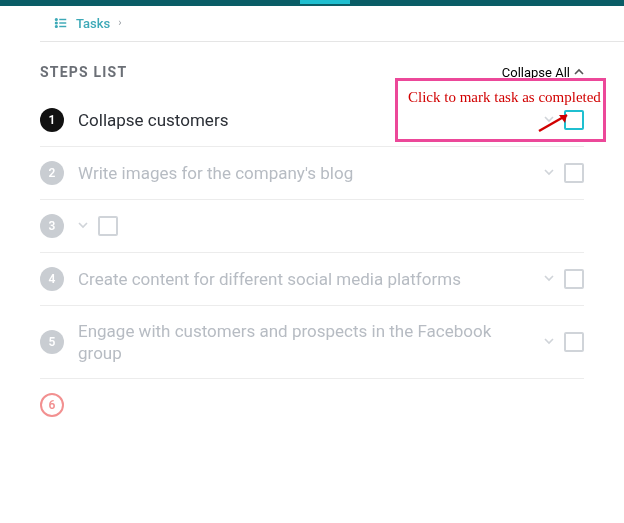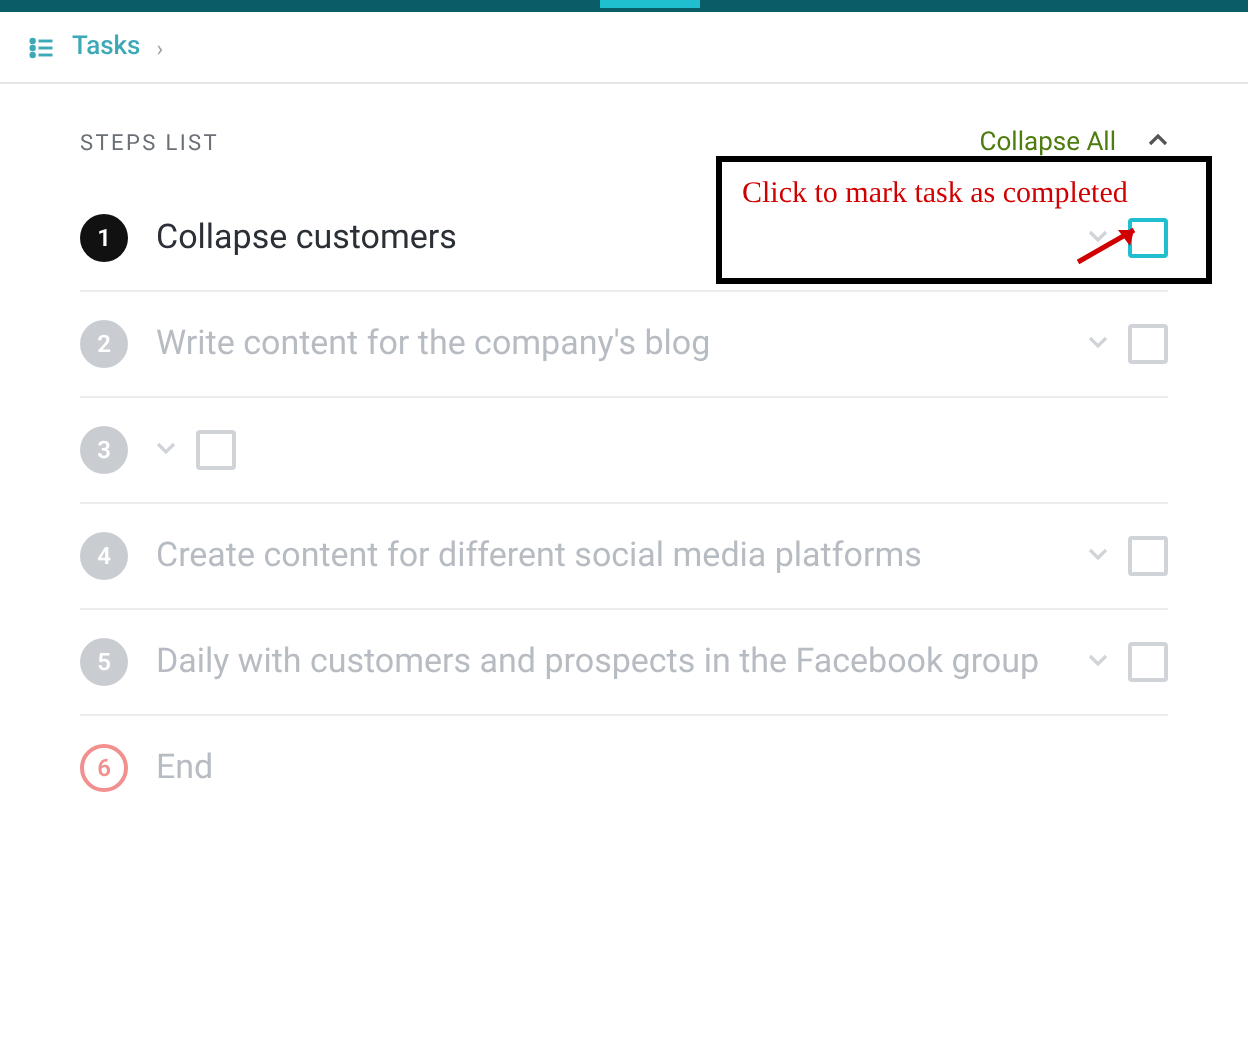--- a/index.html
+++ b/index.html
@@ -19,25 +19,26 @@
       content: "";
       position: absolute;
       top: 0;
       left: 300px;
       width: 50px;
       height: 4px;
       background: #1fbfd0;
     }
     .breadcrumb {
       display: flex;
-      align-items: flex-end;
+      align-items: flex-start;
       padding: 10px 14px;
       border-bottom: 1px solid #e5e5e5;
       font-size: 13px;
       gap: 8px;
+      margin-left: 40px;
     }
     .tasks-icon {
       color: #3da9b7;
       display: inline-flex;
       align-items: center;
     }
     .tasks-link {
       color: #3da9b7;
       font-weight: 500;
     }
@@ -52,31 +53,31 @@
     .content {
       padding: 22px 40px 0 40px;
     }
     .list-header {
       display: flex;
       justify-content: space-between;
       align-items: center;
       margin-bottom: 14px;
     }
     .steps-list-label {
-      font-size: 11px;
+      font-size: 14px;
       letter-spacing: 1.2px;
       color: #6b6f76;
-      font-weight: 400;
+      font-weight: 700;
     }
     .collapse-all {
       font-size: 13px;
-      color: #4d7c0f;
-      display: flex;
-      align-items: center;
-      gap: 16px;
+      color: #000000;
+      display: flex;
+      align-items: center;
+      gap: 4px;
       cursor: pointer;
     }
     .step {
       display: flex;
       align-items: center;
       padding: 14px 0;
       border-bottom: 1px solid #ececec;
       gap: 14px;
       position: relative;
     }
@@ -127,23 +128,23 @@
       height: 20px;
       border: 2px solid #d0d4d9;
       border-radius: 2px;
       cursor: pointer;
     }
     .checkbox.active { border-color: #1fbfd0; }
     .callout {
       position: absolute;
       top: 78px;
       right: 18px;
-      width: 248px;
+      width: 211px;
       height: 64px;
-      border: 3px solid #000000;
+      border: 3px solid #ec4899;
       background: transparent;
       z-index: 5;
       pointer-events: none;
     }
     .callout-text {
       position: absolute;
       top: 6px;
       left: 10px;
       font-family: Georgia, "Times New Roman", serif;
       font-size: 15px;
@@ -198,21 +199,21 @@
         <svg width="10" height="10" viewBox="0 0 10 10">
             <path d="M1 3 L5 7 L9 3" stroke="#d0d4d9" stroke-width="1.6" fill="none"></path>
           </svg>
       </span>
       <div class="checkbox active"></div>
     </div>
   </div>
 
   <div class="step inactive">
     <div class="step-num inactive">2</div>
-    <div class="step-title">Write content for the company's blog</div>
+    <div class="step-title">Write images for the company's blog</div>
     <div class="step-right">
       <span class="chev-down">
         <svg width="10" height="10" viewBox="0 0 10 10">
             <path d="M1 3 L5 7 L9 3" stroke="#d0d4d9" stroke-width="1.6" fill="none"></path>
           </svg>
       </span>
       <div class="checkbox"></div>
     </div>
   </div>
 
@@ -236,34 +237,33 @@
         <svg width="10" height="10" viewBox="0 0 10 10">
             <path d="M1 3 L5 7 L9 3" stroke="#d0d4d9" stroke-width="1.6" fill="none"></path>
           </svg>
       </span>
       <div class="checkbox"></div>
     </div>
   </div>
 
   <div class="step inactive">
     <div class="step-num inactive">5</div>
-    <div class="step-title">Daily with customers and prospects in the Facebook group</div>
+    <div class="step-title">Engage with customers and prospects in the Facebook group</div>
     <div class="step-right">
       <span class="chev-down">
         <svg width="10" height="10" viewBox="0 0 10 10">
             <path d="M1 3 L5 7 L9 3" stroke="#d0d4d9" stroke-width="1.6" fill="none"></path>
           </svg>
       </span>
       <div class="checkbox"></div>
     </div>
   </div>
 
   <div class="step end last">
     <div class="step-num end">6</div>
-    <div class="step-title">End</div>
   </div>
 
   <div class="callout">
     <div class="callout-text">Click to mark task as completed</div>
     <svg class="arrow" width="40" height="26">
       <line x1="2" y1="22" x2="30" y2="6" stroke="#d10000" stroke-width="2.5"></line>
       <polygon points="30,6 22,6 28,14" fill="#d10000"></polygon>
     </svg>
   </div>
 

